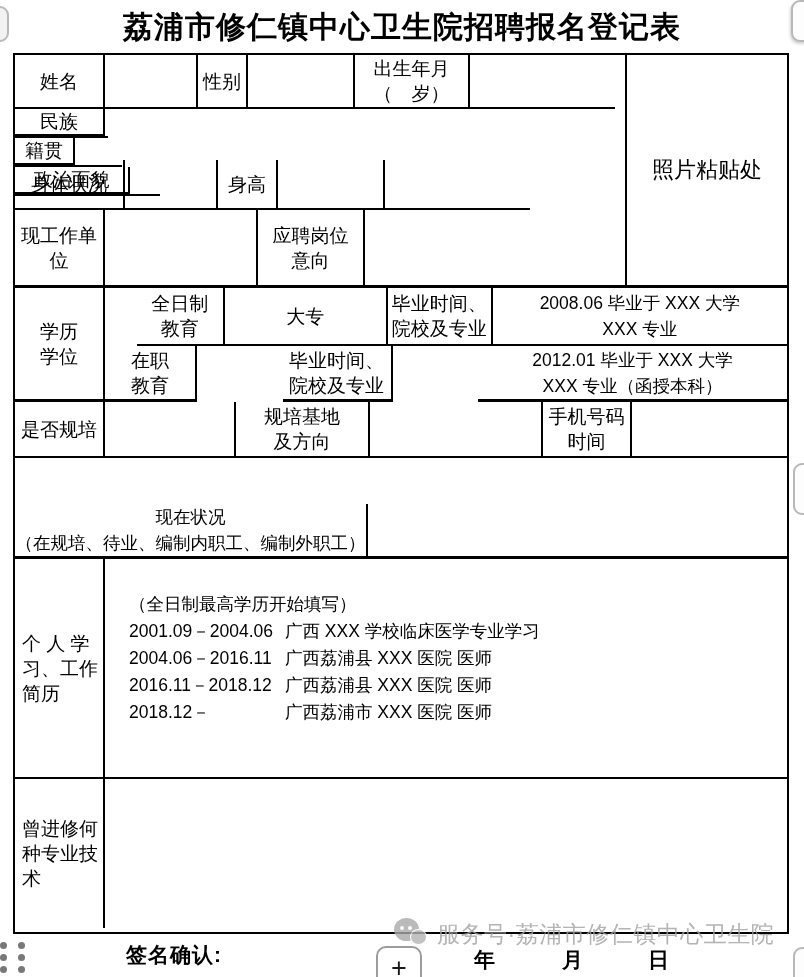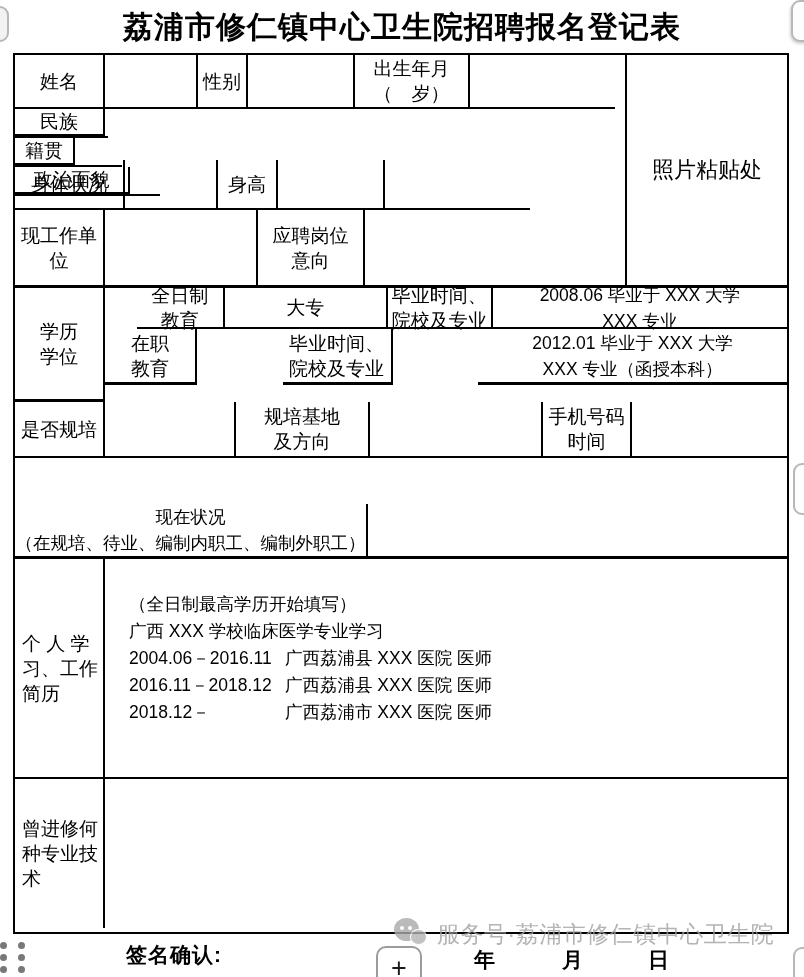--- a/index.html
+++ b/index.html
@@ -25,21 +25,21 @@
     border-right: 2px solid #000;
     border-bottom: 2px solid #000;
     display: flex; align-items: center; justify-content: center;
     text-align: center; white-space: pre-line;
     font-size: 19px; line-height: 25px;
     height: 100%;
   }
   .c.last { border-right: none; }
   .thick > .c { border-bottom-width: 3px; }
   .h54 { height: 54px; } .h51 { height: 51px; flex-direction: column; } .h50 { height: 50px; }
-  .h78 { height: 78px; } .h58 { height: 41px; padding-left: 32px; } .h56 { height: 56px; justify-content: space-between; }
+  .h78 { height: 78px; } .h58 { height: 58px; padding-left: 32px; } .h56 { height: 56px; justify-content: space-between; }
   .h55 { height: 55px; margin-top: 46px; } .h220 { height: 220px; } .h149 { height: 149px; }
   .photo-cell {
     position: absolute; left: 610px; top: 0; width: 162px; height: 233px;
     border-left: 2px solid #000; border-bottom: 3px solid #000;
     display: flex; align-items: center; justify-content: center;
     font-size: 22px;
   }
   .small { font-size: 17.5px; line-height: 26px; }
   .leftlab { justify-content: flex-start; text-align: left; padding-left: 7px; }
   .resume-content {
@@ -179,20 +179,21 @@
     <div class="c last" style="width:419px"></div>
   </div>
 
   <div class="frow h220">
     <div class="c leftlab" style="width:90px">个 人 学
 习、工作
 简历</div>
     <div class="c last resume-content" style="width:682px">
       <div>（全日制最高学历开始填写）</div>
       <div class="rline">
+        <span class="rperiod">2001.09－2004.06</span>
         <span>广西 XXX 学校临床医学专业学习</span>
       </div>
       <div class="rline">
         <span class="rperiod">2004.06－2016.11</span>
         <span>广西荔浦县 XXX 医院 医师</span>
       </div>
       <div class="rline">
         <span class="rperiod">2016.11－2018.12</span>
         <span>广西荔浦县 XXX 医院 医师</span>
       </div>

